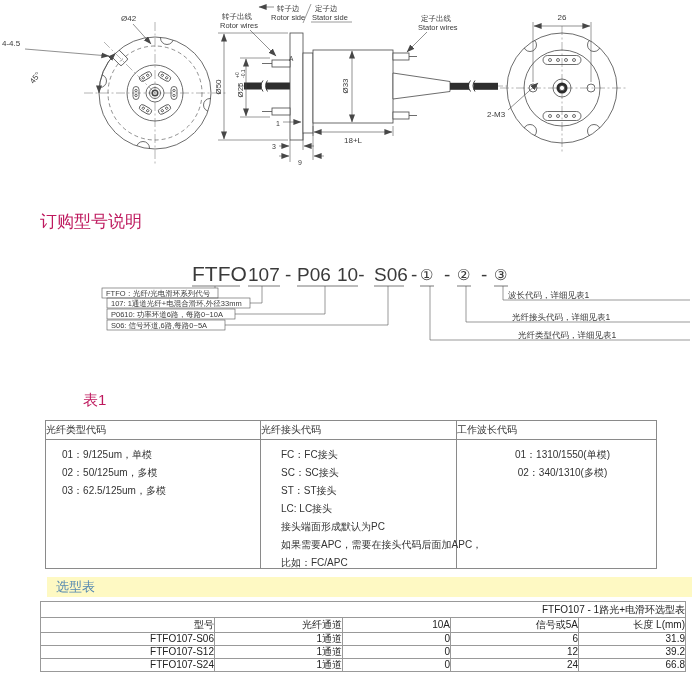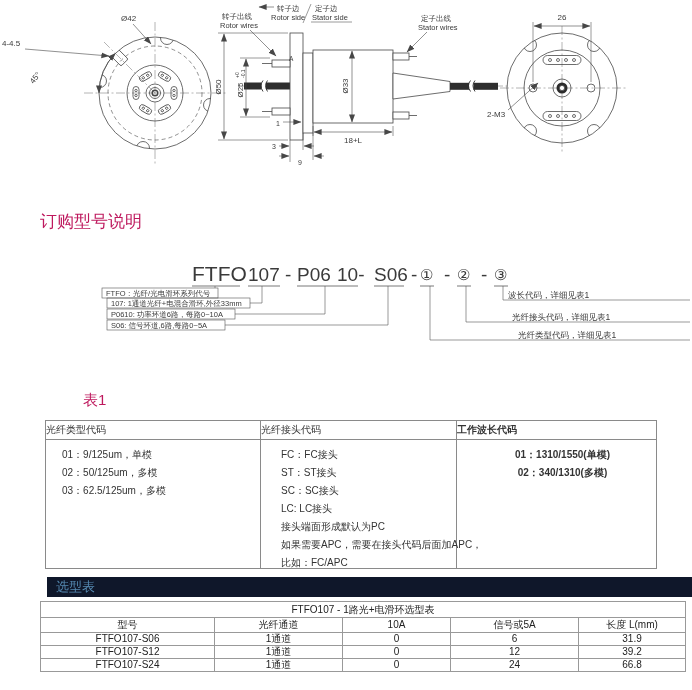--- a/index.html
+++ b/index.html
@@ -7,37 +7,37 @@
         font-family:"Liberation Sans",sans-serif;color:#333;}
   svg{position:absolute;left:0;}
   svg text{stroke:none;fill:#3a3a3a;}
   .cl{stroke:#777;stroke-width:.55;stroke-dasharray:9 2.5 2 2.5;}
   .dim{font-size:8px;}
   .dim7{font-size:7px;}
   .lbl{font-size:7.5px;}
   .sec-title{position:absolute;left:40px;color:#be185d;}
   .t-order{top:210px;font-size:17px;}
   .t-tab1{top:391px;font-size:15px;margin-left:43px;}
-  .band{position:absolute;left:47px;top:577px;width:645px;height:20px;background:#0f172a;}
+  .band{position:absolute;left:47px;top:577px;width:645px;height:20px;background:#fef9c3;}
   .band span{display:inline-block;padding-left:9px;line-height:20px;font-size:13px;color:#5589b1;}
   .t1{position:absolute;left:45px;top:420px;width:610px;border:1px solid #8a8a8a;font-size:10px;color:#333;}
   .t1 .hd{display:flex;border-bottom:1px solid #8a8a8a;}
   .t1 .hd div{height:18px;line-height:18px;text-align:left;box-sizing:border-box;}
   .t1 .bd{display:flex;height:128px;}
   .t1 .c1{width:215px;border-right:1px solid #8a8a8a;box-sizing:border-box;}
   .t1 .c2{width:196px;border-right:1px solid #8a8a8a;box-sizing:border-box;}
-  .t1 .c3{width:197px;box-sizing:border-box;font-weight:bold;}
+  .t1 .c3{width:197px;box-sizing:border-box;}
   .t1 .bd .col{padding-top:6px;}
   .t1 .bd .c1{padding-left:16px;}
   .t1 .bd .c2{padding-left:20px;}
   .t1 .bd .c3{padding-left:14px;text-align:center;}
   .t1 .it{line-height:18px;white-space:nowrap;}
   table.sel{position:absolute;left:40px;top:601px;width:645px;border-collapse:collapse;
             table-layout:fixed;font-size:10px;color:#222;border:1px solid #777;}
-  table.sel td{border:1px solid #999;text-align:center;padding:0;height:12px;line-height:12px;overflow:hidden;margin-top:32px;}
+  table.sel td{border:1px solid #999;text-align:right;padding:0;height:12px;line-height:12px;overflow:hidden;margin-top:32px;}
   table.sel tr.tt td{height:15px;line-height:15px;}
   table.sel tr.hd td{height:14px;line-height:14px;}
 </style>
 </head>
 <body>
 
 <div class="page">
 
   <svg style="top:0" width="692" height="205" viewBox="0 0 692 205">
     <defs>
@@ -273,22 +273,22 @@
       <div class="c3">工作波长代码</div>
     </div>
     <div class="bd">
       <div class="c1 col">
         <div class="it">01：9/125um，单模</div>
         <div class="it">02：50/125um，多模</div>
         <div class="it">03：62.5/125um，多模</div>
       </div>
       <div class="c2 col">
         <div class="it">FC：FC接头</div>
+        <div class="it">SC：SC接头</div>
         <div class="it">ST：ST接头</div>
-        <div class="it">SC：SC接头</div>
         <div class="it">LC: LC接头</div>
         <div class="it">接头端面形成默认为PC</div>
         <div class="it">如果需要APC，需要在接头代码后面加APC，</div>
         <div class="it">比如：FC/APC</div>
       </div>
       <div class="c3 col">
         <div class="it">01：1310/1550(单模)</div>
         <div class="it">02：340/1310(多模)</div>
       </div>
     </div>

